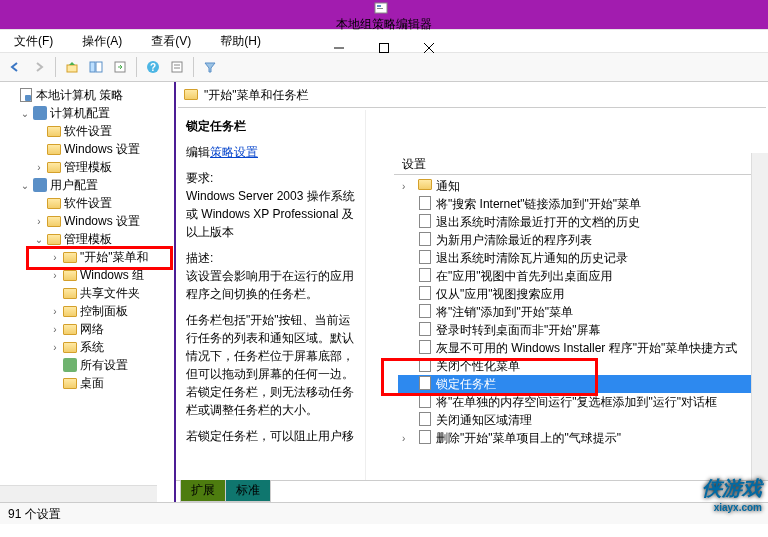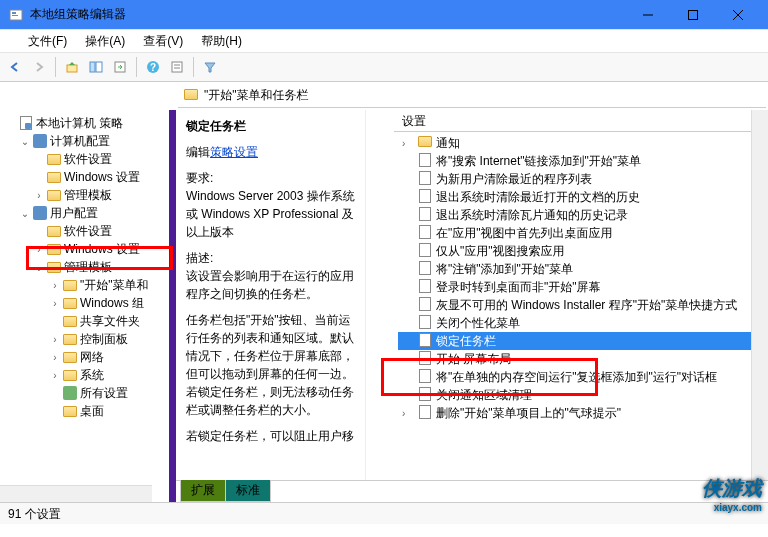--- a/index.html
+++ b/index.html
@@ -1,53 +1,53 @@
 <!DOCTYPE html>
 <html><head>
 <meta charset="utf-8">
 <style>
 * { margin: 0; padding: 0; box-sizing: border-box; font-family: "Microsoft YaHei", "SimSun", sans-serif; }
 body { width: 768px; height: 537px; background: #fff; font-size: 12px; color: #000; overflow: hidden; position: relative; }
 
-.titlebar { height: 30px; background: #3b82f6; display: flex; align-items: center; padding: 0 8px; border-bottom: 1px solid #e5e5e5; }
+.titlebar { height: 30px; background: #a21caf; display: flex; align-items: center; padding: 0 0; border-bottom: 1px solid #e5e5e5; flex-direction: column; }
 .titlebar .app-icon { width: 16px; height: 16px; margin-right: 6px; }
 .titlebar .title { flex: 1; font-size: 12px; }
 .titlebar .win-controls { display: flex; gap: 0; }
 .titlebar .wc { width: 45px; height: 29px; display: flex; align-items: center; justify-content: center; font-family: Arial; }
 .titlebar .wc.close { color: #000; }
 
-.menubar { height: 22px; display: flex; align-items: center; padding: 0 20px; gap: 2px; }
+.menubar { height: 22px; display: flex; align-items: center; padding: 0 6px; gap: 13px; }
 .menubar .mi { padding: 2px 8px; font-size: 12px; }
 
 .toolbar { height: 30px; border-top: 1px solid #e5e5e5; border-bottom: 1px solid #ccc; display: flex; align-items: center; padding: 0 4px; gap: 2px; background: #f8f8f8; }
 .toolbar .tb { width: 22px; height: 22px; display: flex; align-items: center; justify-content: center; }
 .toolbar .sep { width: 1px; height: 20px; background: #ccc; margin: 0 3px; }
 
 .main { display: flex; height: 420px; position: relative; }
 
-.tree-pane { width: 176px; border-right: 7px solid #4c1d95; overflow: auto; padding: 4px 2px; position: relative; margin-top: 28px; }
+.tree-pane { width: 176px; border-right: 2px solid #4c1d95; overflow: auto; padding: 4px 2px; position: relative; }
 .tree-pane .tree-item { display: flex; align-items: center; height: 18px; white-space: nowrap; padding-left: 2px; }
 .tree-pane .tw { width: 14px; display: inline-flex; justify-content: center; color: #666; font-size: 10px; }
 .tree-pane .ic { width: 16px; height: 16px; display: inline-flex; align-items: center; justify-content: center; margin-right: 2px; }
 .tree-pane .lbl { font-size: 12px; }
 .folder-ic { width: 14px; height: 11px; background: linear-gradient(#ffe9a4, #f3ce6b); border: 1px solid #d4a02b; border-radius: 1px; display: inline-block; }
 .conf-ic { width: 14px; height: 14px; background: #5a8fc7; border-radius: 2px; display: inline-block; position: relative; }
 .policy-ic { width: 14px; height: 14px; display: inline-block; position: relative; }
 .policy-ic::before { content: ""; position: absolute; width: 10px; height: 12px; background: #fff; border: 1px solid #888; left: 1px; top: 0; }
 .policy-ic::after { content: ""; position: absolute; width: 6px; height: 6px; background: #5a8fc7; border-radius: 1px; left: 6px; top: 7px; }
 
 .right-pane { flex: 1; display: flex; flex-direction: column; overflow: hidden; }
 .path-bar { height: 24px; border-bottom: 1px solid #ccc; display: flex; align-items: center; padding: 0 6px; gap: 6px; margin: 2px; }
 .content-row { flex: 1; display: flex; overflow: hidden; gap: 28px; }
 .desc-pane { width: 190px; padding: 8px 10px; overflow: hidden; border-right: 1px solid #eee; }
 .desc-pane .hdr { font-weight: bold; margin-bottom: 8px; }
 .desc-pane a { color: #0645cc; }
 .desc-pane p { margin-bottom: 8px; line-height: 1.5; }
 
-.list-pane { flex: 1; overflow: auto; position: relative; }
+.list-pane { flex: 1; overflow: auto; position: relative; margin-top: 43px; }
 .list-header { height: 22px; border-bottom: 1px solid #ccc; padding: 3px 8px; font-size: 12px; position: sticky; top: 0; background: #fff; }
 .list-body { padding: 2px 4px; }
 .list-item { display: flex; align-items: center; height: 18px; padding: 0 4px; gap: 4px; white-space: nowrap; }
 .list-item .twist { width: 12px; color: #666; font-size: 10px; }
 .list-item.sel { background: #2d89ef; color: #fff; }
 .setting-ic { width: 14px; height: 14px; display: inline-block; position: relative; }
 .setting-ic::before { content: ""; position: absolute; width: 10px; height: 12px; background: #fff; border: 1px solid #888; left: 1px; top: 0; }
 
 .tabs { height: 22px; border-top: 1px solid #ccc; display: flex; align-items: flex-end; padding-left: 4px; }
 .tab { border: 1px solid #ccc; border-top: none; padding: 2px 10px; font-size: 12px; margin-right: -1px; background: #0f766e; }
@@ -301,30 +301,30 @@
               <span>通知</span>
             </div>
             <div class="list-item">
               <span class="twist"></span>
               <span><span class="setting-ic"></span></span>
               <span>将"搜索 Internet"链接添加到"开始"菜单</span>
             </div>
             <div class="list-item">
               <span class="twist"></span>
               <span><span class="setting-ic"></span></span>
+              <span>退出系统时清除最近打开的文档的历史</span>
+            </div>
+            <div class="list-item">
+              <span class="twist"></span>
+              <span><span class="setting-ic"></span></span>
               <span>为新用户清除最近的程序列表</span>
             </div>
             <div class="list-item">
               <span class="twist"></span>
               <span><span class="setting-ic"></span></span>
-              <span>退出系统时清除最近打开的文档的历史</span>
-            </div>
-            <div class="list-item">
-              <span class="twist"></span>
-              <span><span class="setting-ic"></span></span>
               <span>退出系统时清除瓦片通知的历史记录</span>
             </div>
             <div class="list-item">
               <span class="twist"></span>
               <span><span class="setting-ic"></span></span>
               <span>在"应用"视图中首先列出桌面应用</span>
             </div>
             <div class="list-item">
               <span class="twist"></span>
               <span><span class="setting-ic"></span></span>
@@ -347,25 +347,20 @@
             </div>
             <div class="list-item">
               <span class="twist"></span>
               <span><span class="setting-ic"></span></span>
               <span>关闭个性化菜单</span>
             </div>
             <div class="list-item sel">
               <span class="twist"></span>
               <span><span class="setting-ic"></span></span>
               <span>锁定任务栏</span>
-            </div>
-            <div class="list-item">
-              <span class="twist"></span>
-              <span><span class="setting-ic"></span></span>
-              <span>开始 屏幕布局</span>
             </div>
             <div class="list-item">
               <span class="twist"></span>
               <span><span class="setting-ic"></span></span>
               <span>将"在单独的内存空间运行"复选框添加到"运行"对话框</span>
             </div>
             <div class="list-item">
               <span class="twist"></span>
               <span><span class="setting-ic"></span></span>
               <span>关闭通知区域清理</span>

